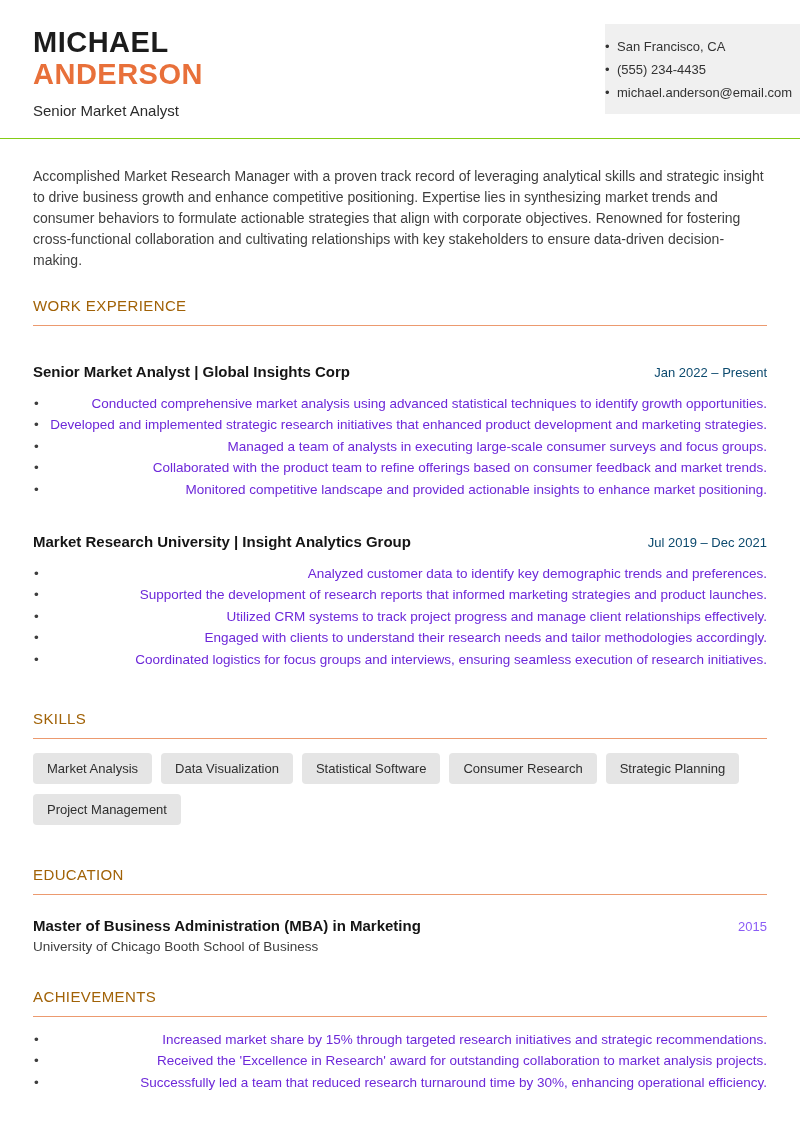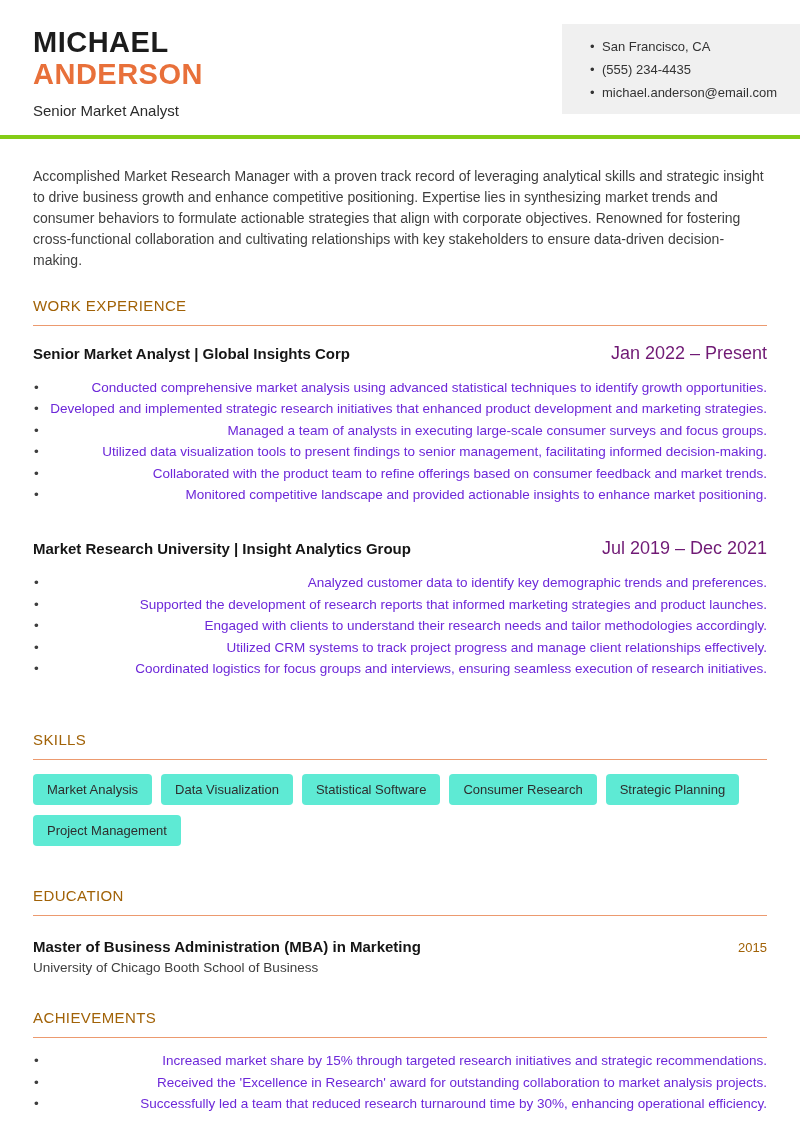--- a/index.html
+++ b/index.html
@@ -12,32 +12,32 @@
     color: #3e3e3e;
     overflow: hidden;
   }
   .page { width: 800px; height: 1130px; background: #fff; }
 
   
   .header {
     position: relative;
     height: 139px;
     padding: 26px 33px 0 33px;
-    border-bottom: 4px solid #84cc16;
+    border-bottom: 1px solid #84cc16;
   }
   .name { font-size: 29px; font-weight: 700; line-height: 32px; letter-spacing: 0.5px; color: #1c1c1c; }
   .name .last { color: #e8703a; }
   .role { margin-top: 12px; font-size: 15px; color: #2b2b2b; }
   .contact-card {
     position: absolute;
     top: 24px; right: 0;
-    width: 238px; height: 90px;
+    width: 195px; height: 90px;
     background: #f0f0f0;
     display: flex; flex-direction: column; justify-content: center;
-    padding-left: 28px;
+    padding-left: 0;
     gap: 8px;
   }
   .contact-item {
     position: relative;
     padding-left: 12px;
     font-size: 13px;
     color: #333333;
     line-height: 15px;
   }
   .contact-item::before {
@@ -52,61 +52,61 @@
 
   .section-heading {
     font-size: 15px;
     font-weight: 400;
     letter-spacing: 0.4px;
     color: #a16207;
     padding-bottom: 11px;
     border-bottom: 1.5px solid #ec9a6f;
   }
   .mt-work { margin-top: 26px; }
-  .mt-skills { margin-top: 52px; }
+  .mt-skills { margin-top: 40px; }
   .mt-education { margin-top: 31px; }
   .mt-achievements { margin-top: 34px; }
 
-  .job { margin-top: 17px; }
+  .job { margin-top: 37px; }
   .job + .job { margin-top: 33px; }
   .job-header { display: flex; justify-content: space-between; align-items: baseline; }
   .job-title { font-size: 15px; font-weight: 700; color: #151515; }
-  .job-dates { font-size: 18px; color: #701a75; white-space: nowrap; }
+  .job-dates { font-size: 13px; color: #0c4a6e; white-space: nowrap; }
 
   ul.bullets { list-style: none; margin-top: 13px; }
   ul.bullets li {
     position: relative;
     padding-left: 14px;
     font-size: 13.5px;
     line-height: 21.4px;
     color: #6d28d9;
     text-align: right;
   }
   ul.bullets li::before {
     content: "•";
     position: absolute; left: 1px; top: 0;
     color: #3e3e3e;
   }
 
   .pill-row { margin-top: 14px; display: flex; flex-wrap: wrap; }
   .pill {
     display: inline-block;
-    background: #5eead4;
+    background: #e5e5e5;
     color: #2e2e2e;
     font-size: 13px;
     line-height: 13px;
     padding: 9px 14px;
     border-radius: 4px;
     margin-right: 9px;
     margin-bottom: 10px;
   }
 
   .edu-row { display: flex; justify-content: space-between; align-items: baseline; margin-top: 22px; }
   .edu-degree { font-size: 15px; font-weight: 700; color: #151515; }
-  .edu-year { font-size: 13px; color: #a16207; }
+  .edu-year { font-size: 13px; color: #8b5cf6; }
   .edu-school { margin-top: 5px; font-size: 13.5px; color: #3e3e3e; }
 </style>
 </head>
 <body>
 
 <div class="page">
 
   <div class="header">
     <h1 class="name">
       <span class="first">MICHAEL</span><br>
@@ -129,36 +129,35 @@
 
     <div class="job">
       <div class="job-header">
         <span class="job-title">Senior Market Analyst | Global Insights Corp</span>
         <span class="job-dates">Jan 2022 – Present</span>
       </div>
       <ul class="bullets">
         <li>Conducted comprehensive market analysis using advanced statistical techniques to identify growth opportunities.</li>
         <li>Developed and implemented strategic research initiatives that enhanced product development and marketing strategies.</li>
         <li>Managed a team of analysts in executing large-scale consumer surveys and focus groups.</li>
-        <li>Utilized data visualization tools to present findings to senior management, facilitating informed decision-making.</li>
         <li>Collaborated with the product team to refine offerings based on consumer feedback and market trends.</li>
         <li>Monitored competitive landscape and provided actionable insights to enhance market positioning.</li>
       </ul>
     </div>
 
     <div class="job">
       <div class="job-header">
         <span class="job-title">Market Research University | Insight Analytics Group</span>
         <span class="job-dates">Jul 2019 – Dec 2021</span>
       </div>
       <ul class="bullets">
         <li>Analyzed customer data to identify key demographic trends and preferences.</li>
         <li>Supported the development of research reports that informed marketing strategies and product launches.</li>
+        <li>Utilized CRM systems to track project progress and manage client relationships effectively.</li>
         <li>Engaged with clients to understand their research needs and tailor methodologies accordingly.</li>
-        <li>Utilized CRM systems to track project progress and manage client relationships effectively.</li>
         <li>Coordinated logistics for focus groups and interviews, ensuring seamless execution of research initiatives.</li>
       </ul>
     </div>
 
     <h2 class="section-heading mt-skills">SKILLS</h2>
     <div class="pill-row">
       <span class="pill">Market Analysis</span>
       <span class="pill">Data Visualization</span>
       <span class="pill">Statistical Software</span>
       <span class="pill">Consumer Research</span>

